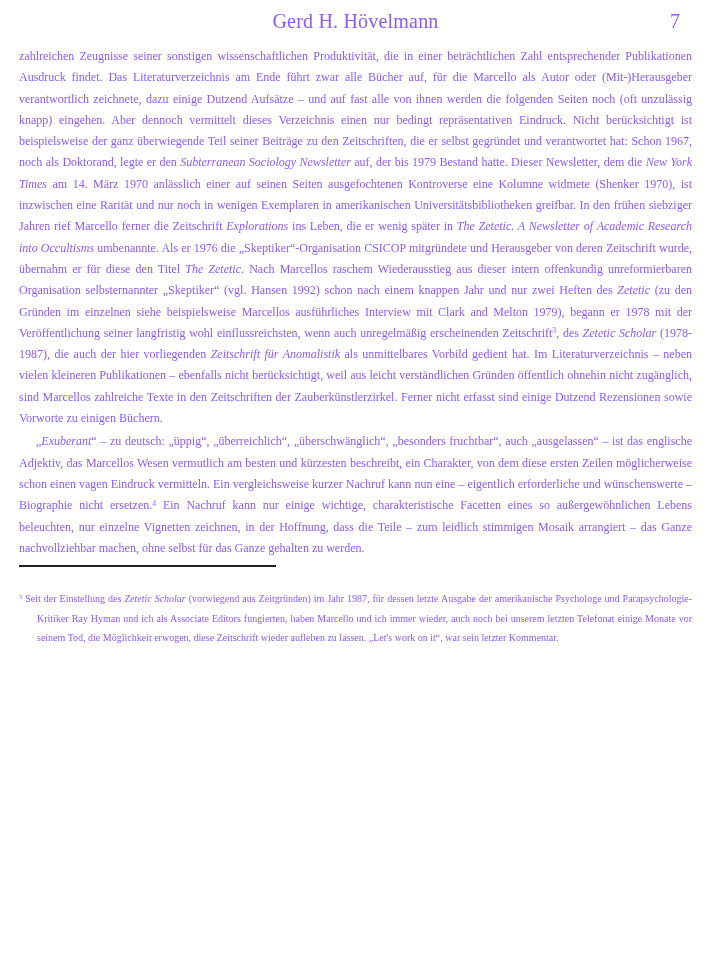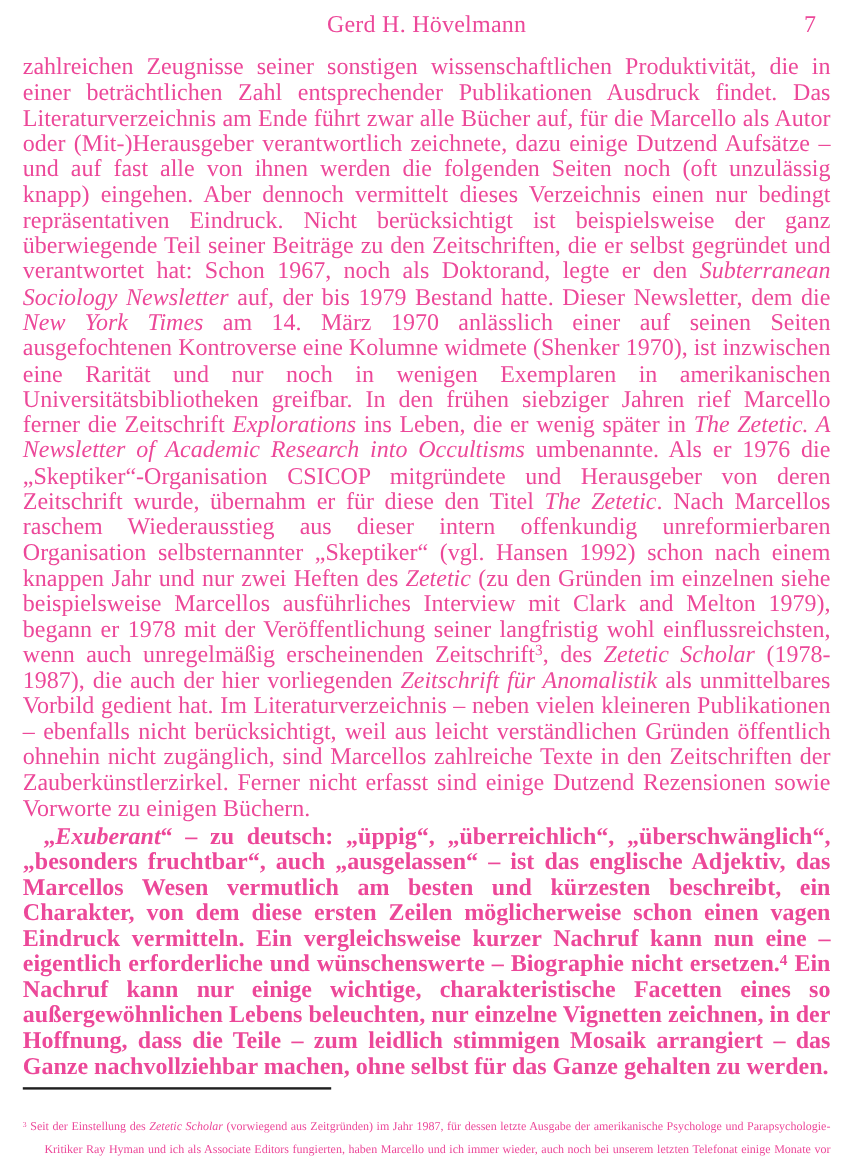--- a/index.html
+++ b/index.html
@@ -4,21 +4,21 @@
 <style>
   html, body { margin: 0; padding: 0; background: #ffffff; }
   .page {
     position: relative;
     width: 711px;
     height: 964px;
     box-sizing: border-box;
     padding: 8px 19px 0 19px;
     background: #ffffff;
     font-family: "Liberation Serif", "DejaVu Serif", serif;
-    color: #ec4899;
+    color: #8b5cf6;
     overflow: hidden;
   }
   .page-header {
     position: relative;
     height: 27px;
     margin-bottom: 11px;
     font-size: 20px;
     line-height: 27px;
   }
   .running-head {
@@ -26,28 +26,27 @@
     text-align: center;
     letter-spacing: 0.2px;
   }
   .page-number {
     position: absolute;
     right: 12px;
     top: 0;
   }
   .body-text p {
     margin: 0;
-    font-size: 20px;
+    font-size: 12px;
     line-height: 21.3px;
     text-align: justify;
   }
   .body-text p.indent {
     text-indent: 17px;
     margin-top: 2px;
-    font-weight: bold;
   }
   .it { font-style: italic; }
   sup.fn-ref {
     font-size: 64%;
     line-height: 0;
     vertical-align: baseline;
     position: relative;
     top: -0.45em;
   }
   .footnote-sep {

